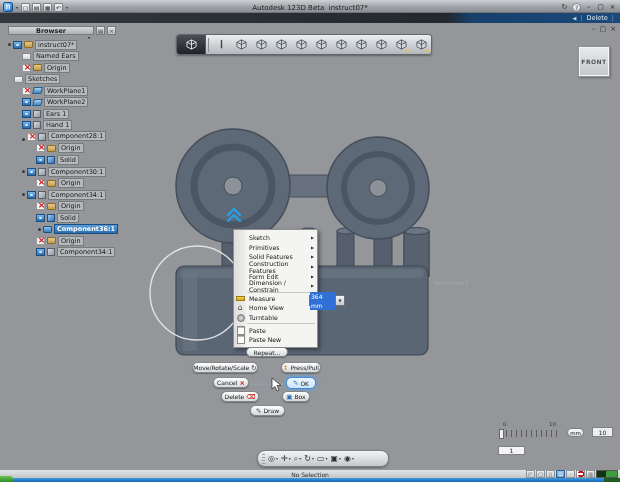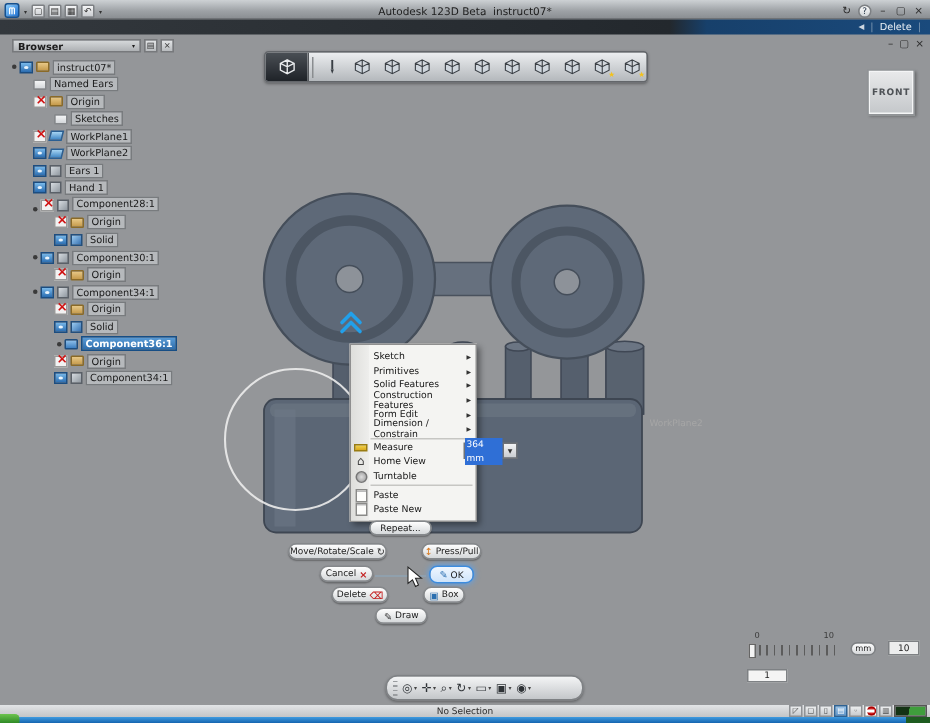--- a/index.html
+++ b/index.html
@@ -26,21 +26,21 @@
   
   .gallerybar{position:absolute;left:0;top:13px;width:620px;height:10px;
     background:linear-gradient(to right,#33383d,#23282d 72%,#17406b 76%,#1a4a7c);
     display:flex;align-items:center;justify-content:flex-end;color:#e8eef4;font-size:6.5px;gap:4px;padding-right:6px;}
   .gb-arrow{font-size:5px;color:#cdd7e1;}
   .gb-sep{color:#7f99b3;}
 
   
   .browser-header{position:absolute;left:8px;top:26px;display:flex;align-items:center;gap:2px;}
   .bh-chip{width:86px;height:9px;background:linear-gradient(#d6d9db,#aeb1b4);border:1px solid #77797c;
-    font-size:6.5px;font-weight:bold;color:#1c1c1c;display:flex;align-items:center;padding:0 3px;}
+    font-size:6.5px;font-weight:bold;color:#1c1c1c;display:flex;align-items:center;padding:0 3px;flex-direction:column;}
   .bh-chip .car{margin-left:auto;font-size:4px;}
   .bh-btn{width:9px;height:9px;border:1px solid #77797c;background:linear-gradient(#e3e5e7,#b9bcbf);
     font-size:5.5px;display:flex;align-items:center;justify-content:center;color:#333;}
   .doc-controls{position:absolute;right:4px;top:25px;display:flex;gap:4px;font-size:7px;color:#2d2d2d;}
 
   
   .tree{position:absolute;left:8px;top:40px;width:160px;height:225px;}
   .tree-row{position:absolute;display:flex;align-items:center;gap:2px;height:9px;white-space:nowrap;}
   .expander{width:3px;height:3px;background:#3a3a3a;border-radius:50%;flex:none;}
   .vis{width:9px;height:8px;flex:none;border:1px solid #555;position:relative;}
@@ -208,21 +208,21 @@
       </div>
       <div class="tree-row" style="top: 11.55px; left: 14px;">
         <span class="ticon views"></span>
         <span class="tlabel">Named Ears</span>
       </div>
       <div class="tree-row" style="top: 23.1px; left: 14px;">
         <span class="vis off"></span>
         <span class="ticon folder"></span>
         <span class="tlabel">Origin</span>
       </div>
-      <div class="tree-row" style="top: 34.65px; left: 28px;">
+      <div class="tree-row" style="top: 34.65px; left: 6px;">
         <span class="ticon views"></span>
         <span class="tlabel">Sketches</span>
       </div>
       <div class="tree-row" style="top: 46.2px; left: 14px;">
         <span class="vis off"></span>
         <span class="ticon plane"></span>
         <span class="tlabel">WorkPlane1</span>
       </div>
       <div class="tree-row" style="top: 57.75px; left: 14px;">
         <span class="vis on"></span>

